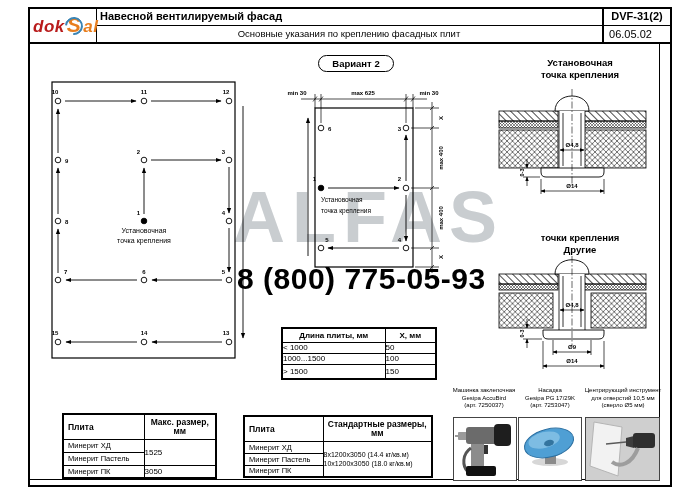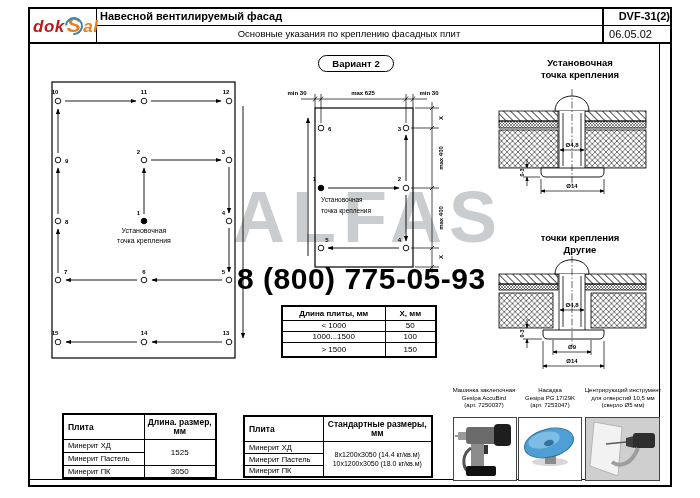--- a/index.html
+++ b/index.html
@@ -5,21 +5,21 @@
   html,body{margin:0;padding:0;background:#fff;}
   .stage{position:relative;width:700px;height:498px;background:#fff;overflow:hidden;
          font-family:"Liberation Sans","DejaVu Sans",sans-serif;color:#000;}
   .abs{position:absolute;}
   .ln-h{position:absolute;background:#000;height:1px;}
   .ln-v{position:absolute;background:#000;width:1px;}
   .sheet{position:absolute;left:28px;top:7px;width:644px;height:480px;border:2px solid #000;box-sizing:border-box;}
   
   .hdr-title{position:absolute;left:100px;top:10px;width:498px;font-weight:bold;font-size:11px;}
   .hdr-sub{position:absolute;left:100px;top:28px;width:498px;text-align:center;font-size:9.5px;}
-  .hdr-code{position:absolute;left:604px;top:10px;width:66px;text-align:right;font-weight:bold;font-size:11px;}
+  .hdr-code{position:absolute;left:604px;top:10px;width:66px;text-align:center;font-weight:bold;font-size:11px;}
   .hdr-date{position:absolute;left:604px;top:28px;width:53px;text-align:center;font-size:11px;}
   .logo{position:absolute;left:33px;top:13px;font-style:italic;font-weight:bold;font-size:17px;letter-spacing:.5px;}
   .logo .d{color:#b91c1c;}
   .logo .s{color:#e87e1e;font-size:21px;position:relative;display:inline-block;padding:0 2px;}
   .logo .s::before{content:"";position:absolute;left:0px;top:4px;width:14px;height:14px;
       border:2.5px solid #3a85b5;border-left-color:transparent;border-radius:50%;transform:rotate(-40deg);}
   .logo .a{color:#e87e1e;}
   
   .wm-brand{position:absolute;left:233px;top:176px;font-size:72px;font-weight:bold;letter-spacing:7px;color:#c9cdd0;z-index:1;}
   .wm-phone{position:absolute;left:237px;top:262px;font-size:30px;font-weight:bold;letter-spacing:.5px;color:#000000;z-index:1;}
@@ -41,21 +41,21 @@
   .wh{fill:#fff;}
   
   .det-title{position:absolute;width:160px;text-align:center;font-weight:bold;font-size:9.5px;line-height:11.5px;z-index:2;}
   
   table{border-collapse:collapse;table-layout:fixed;background:transparent;}
   td{border:1px solid #000;padding:0;font-size:8px;overflow:hidden;}
   .tbl{position:absolute;z-index:2;}
   .tbl table{border:2px solid #000;}
   .th{font-weight:bold;text-align:center;}
   .cl{text-align:left;padding-left:4px;font-size:7.5px;}
-  .cc{text-align:center;}
+  .cc{text-align:left;}
   
   .cap{position:absolute;text-align:center;font-size:6px;line-height:7.6px;z-index:2;}
   .photo{position:absolute;border:1px solid #444;background:#fff;z-index:2;}
 </style>
 </head>
 <body>
 
 <div class="stage">
 
   <div class="wm-brand">ALFAS</div>
@@ -193,21 +193,21 @@
       <text class="t6" x="41" y="105" text-anchor="end">1</text>
       <text class="t6" x="126" y="105" text-anchor="end">2</text>
       <text class="t6" x="52" y="166" text-anchor="middle">5</text>
       <text class="t6" x="126" y="166" text-anchor="end">4</text>
     </g>
     <text class="t65" x="46" y="126" text-anchor="start">Установочная</text>
     <text class="t65" x="46" y="137" text-anchor="start">точка крепления</text>
   </svg>
 
   <div class="tbl" style="left:281px;top:305px;">
-    <table style="width:154px;">
+    <table style="width:154px;margin-top:22px;">
       <colgroup>
           <col style="width:103px;">
           <col style="width:51px;">
         </colgroup>
       <tbody>
           <tr style="height:14px;">
         <td class="th">Длина плиты, мм</td>
         <td class="th">X, мм</td>
       </tr>
       <tr style="height:11px;">
@@ -323,21 +323,21 @@
 
   <div class="tbl" style="left:62px;top:413px;">
     <table style="width:153px;">
       <colgroup>
           <col style="width:81px;">
           <col style="width:72px;">
         </colgroup>
       <tbody>
           <tr style="height:25px;">
         <td class="th cl" style="font-size:8.5px;">Плита</td>
-        <td class="th" style="font-size:8.5px;line-height:9px;">Длина. размер, мм</td>
+        <td class="th" style="font-size:8.5px;line-height:9px;">Макс. размер, мм</td>
       </tr>
       <tr style="height:13px;">
         <td class="cl">Минерит ХД</td>
         <td class="cc" rowspan="2">1525</td>
       </tr>
       <tr style="height:13px;">
         <td class="cl">Минерит Пастель</td>
       </tr>
       <tr style="height:13px;">
         <td class="cl">Минерит ПК</td>

